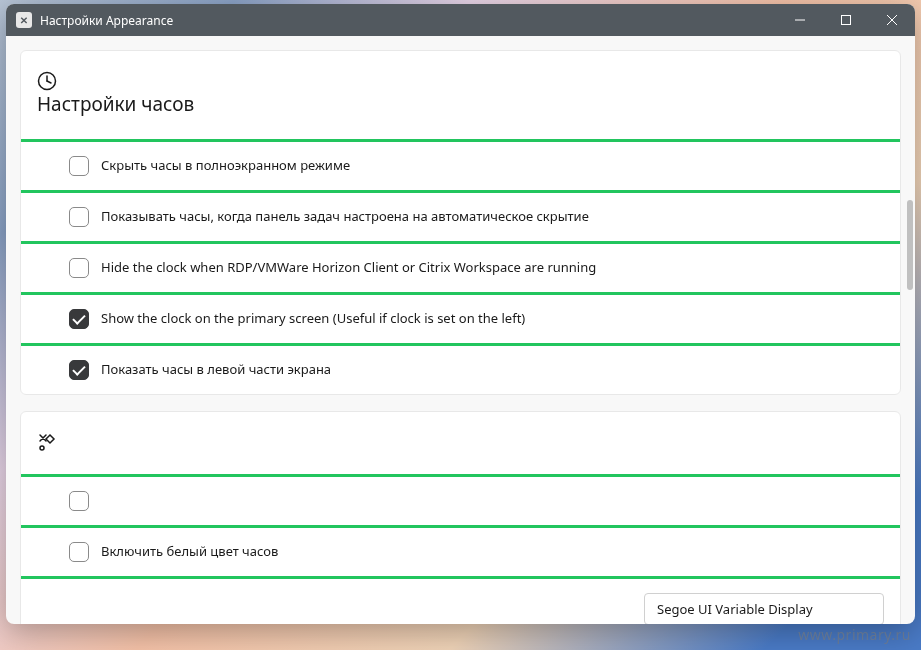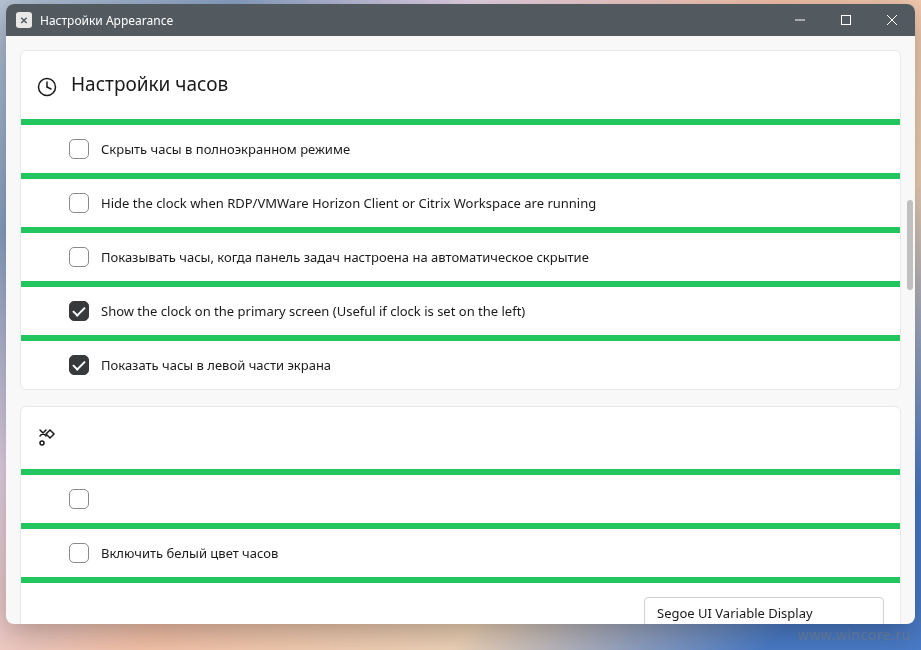--- a/index.html
+++ b/index.html
@@ -64,41 +64,42 @@
       position: relative;
     }
     .section {
       background: #fff;
       border: 1px solid #e8e8e8;
       border-radius: 6px;
       margin-bottom: 16px;
     }
     .section-header {
       display: flex;
-      align-items: flex-end;
+      align-items: flex-start;
       padding: 20px 16px 22px 16px;
+      flex-direction: column;
     }
     .section-icon {
       width: 20px;
       height: 20px;
       margin-right: 14px;
       display: flex;
       align-items: center;
       justify-content: center;
     }
     .section-title {
       font-size: 19px;
       color: #1a1a1a;
       font-weight: 400;
     }
     .row {
       display: flex;
-      align-items: center;
+      align-items: flex-start;
       padding: 14px 16px 14px 48px;
-      border-top: 6px solid #22c55e;
+      border-top: 3px solid #22c55e;
       min-height: 50px;
     }
     .checkbox {
       width: 20px;
       height: 20px;
       border: 1px solid #8a8a8a;
       border-radius: 5px;
       margin-right: 12px;
       flex-shrink: 0;
       display: flex;
@@ -197,25 +198,25 @@
         </div>
         <div class="section-title">Настройки часов</div>
       </div>
 
       <div class="row">
         <div class="checkbox"></div>
         <div class="row-label">Скрыть часы в полноэкранном режиме</div>
       </div>
       <div class="row">
         <div class="checkbox"></div>
+        <div class="row-label">Показывать часы, когда панель задач настроена на автоматическое скрытие</div>
+      </div>
+      <div class="row">
+        <div class="checkbox"></div>
         <div class="row-label">Hide the clock when RDP/VMWare Horizon Client or Citrix Workspace are running</div>
-      </div>
-      <div class="row">
-        <div class="checkbox"></div>
-        <div class="row-label">Показывать часы, когда панель задач настроена на автоматическое скрытие</div>
       </div>
       <div class="row">
         <div class="checkbox checked"></div>
         <div class="row-label">Show the clock on the primary screen (Useful if clock is set on the left)</div>
       </div>
       <div class="row">
         <div class="checkbox checked"></div>
         <div class="row-label">Показать часы в левой части экрана</div>
       </div>
     </div>
@@ -244,13 +245,13 @@
         <div class="font-select">Segoe UI Variable Display</div>
       </div>
     </div>
 
     <div class="scrollbar-track">
       <div class="scrollbar-thumb"></div>
     </div>
   </div>
 </div>
 
-<div class="watermark">www.wincore.ru</div>
+<div class="watermark">www.primary.ru</div>
 
 </body></html>

